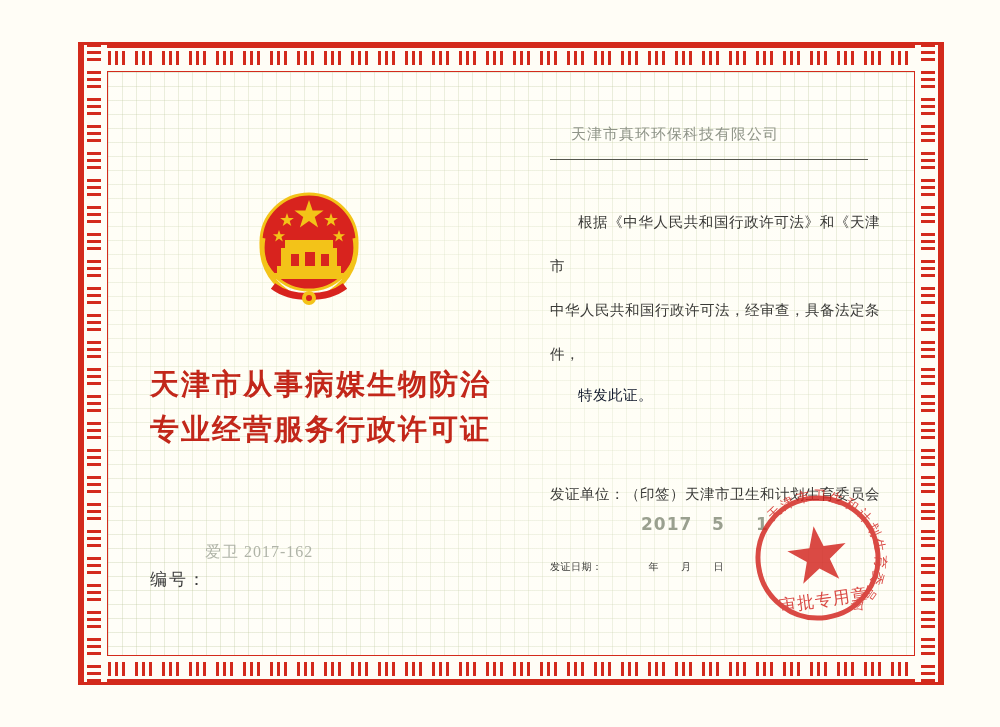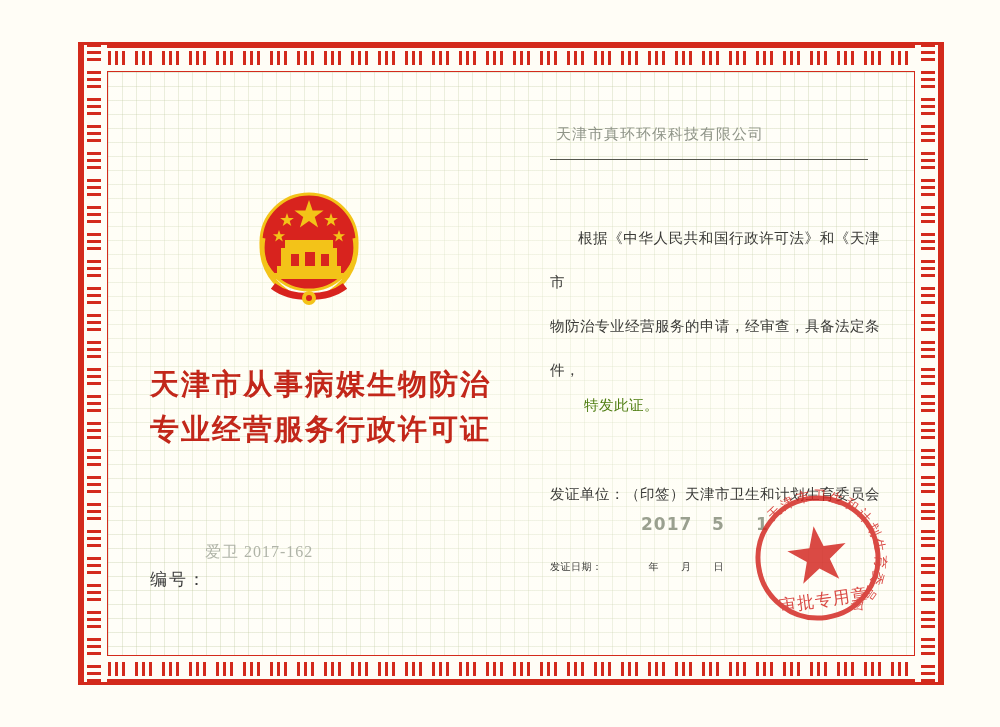--- a/index.html
+++ b/index.html
@@ -161,56 +161,56 @@
 
   
   .company-name {
     position: absolute;
     left: 556px;
     top: 125px;
     font-size: 15px;
     color: #8f9488;
     letter-spacing: 1px;
     white-space: nowrap;
+    padding-left: 15px;
   }
   .company-rule {
     position: absolute;
     left: 550px;
     top: 159px;
     width: 318px;
     height: 0;
     border-top: 1px solid #55564e;
   }
 
   .body-text {
     position: absolute;
     left: 550px;
-    top: 216px;
+    top: 200px;
     width: 330px;
     font-size: 14.5px;
     color: #3b3b38;
     line-height: 44px;
     letter-spacing: 0.5px;
   }
   .body-text p {
     margin: 0;
     text-align: justify;
     text-justify: inter-ideograph;
   }
   .body-indent {
     text-indent: 28px;
   }
   .special-note {
     position: absolute;
     left: 578px;
-    top: 396px;
+    top: 386px;
     font-size: 14.5px;
-    color: #4d7c0f;
+    color: #0f172a;
     letter-spacing: 0.5px;
-    margin-left: 6px;
   }
 
   .issuer-line {
     position: absolute;
     left: 550px;
     top: 485px;
     font-size: 14.5px;
     color: #3b3b38;
     letter-spacing: 0.5px;
     white-space: nowrap;
@@ -316,21 +316,21 @@
   </div>
 
   <div class="cert-no-printed">爱卫 2017-162</div>
   <div class="cert-no-label">编号：</div>
 
   <div class="company-name">天津市真环环保科技有限公司</div>
   <div class="company-rule"></div>
 
   <div class="body-text">
     <p class="body-indent">根据《中华人民共和国行政许可法》和《天津市</p>
-    <p>物防治专业经营服务的申请，经审查，具备法定条件，</p>
+    <p>中华人民共和国行政许可法，经审查，具备法定条件，</p>
   </div>
 
   <div class="special-note">特发此证。</div>
 
   <div class="issuer-line">发证单位：（印签）天津市卫生和计划生育委员会</div>
 
   <div class="date-line">
     <span>发证日期：</span><span class="gap-y"></span><span>年</span><span class="gap-m"></span><span>月</span><span class="gap-m"></span><span>日</span>
   </div>
 

